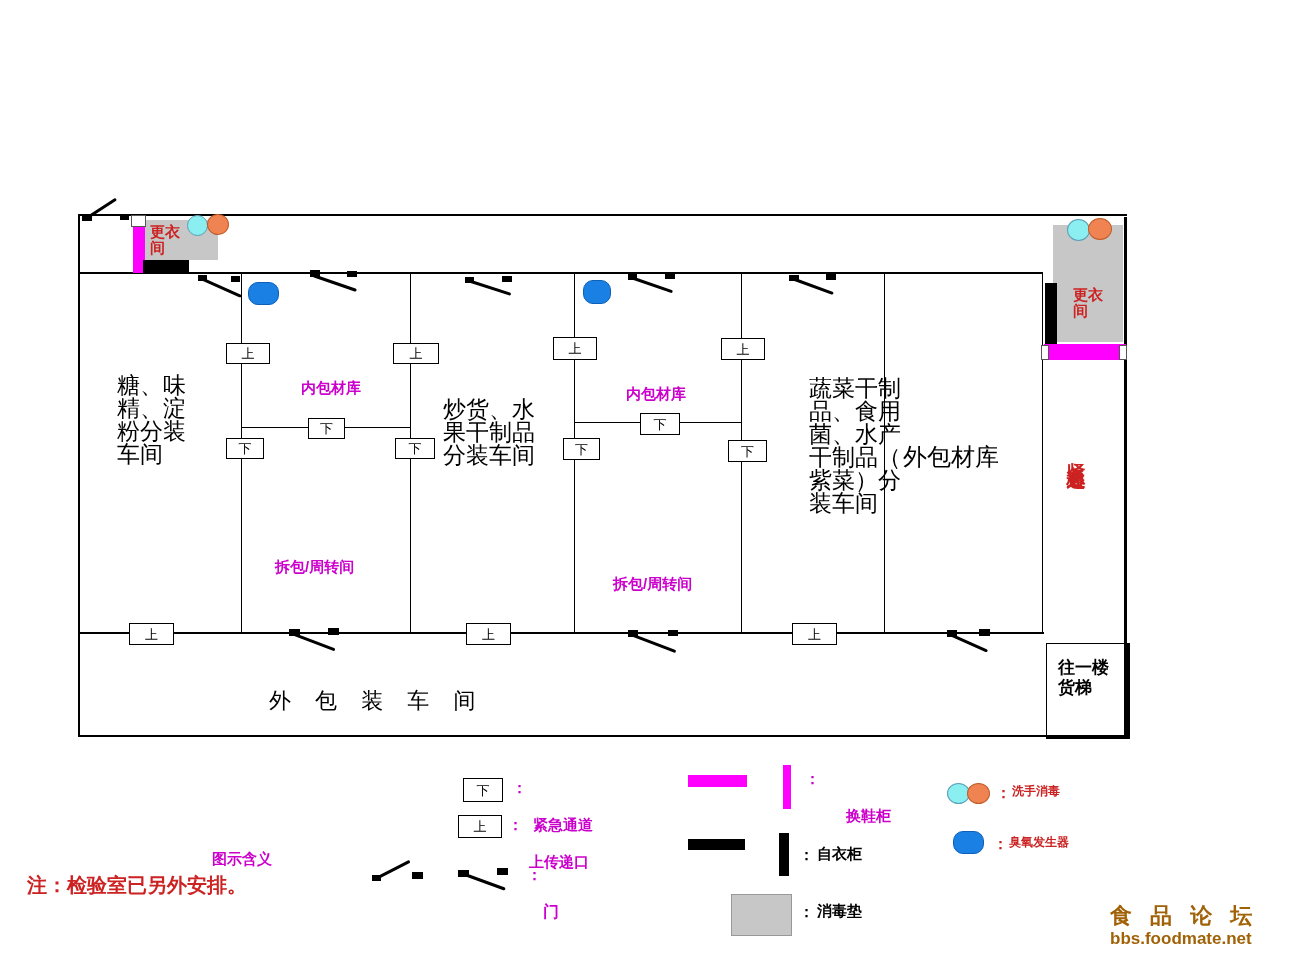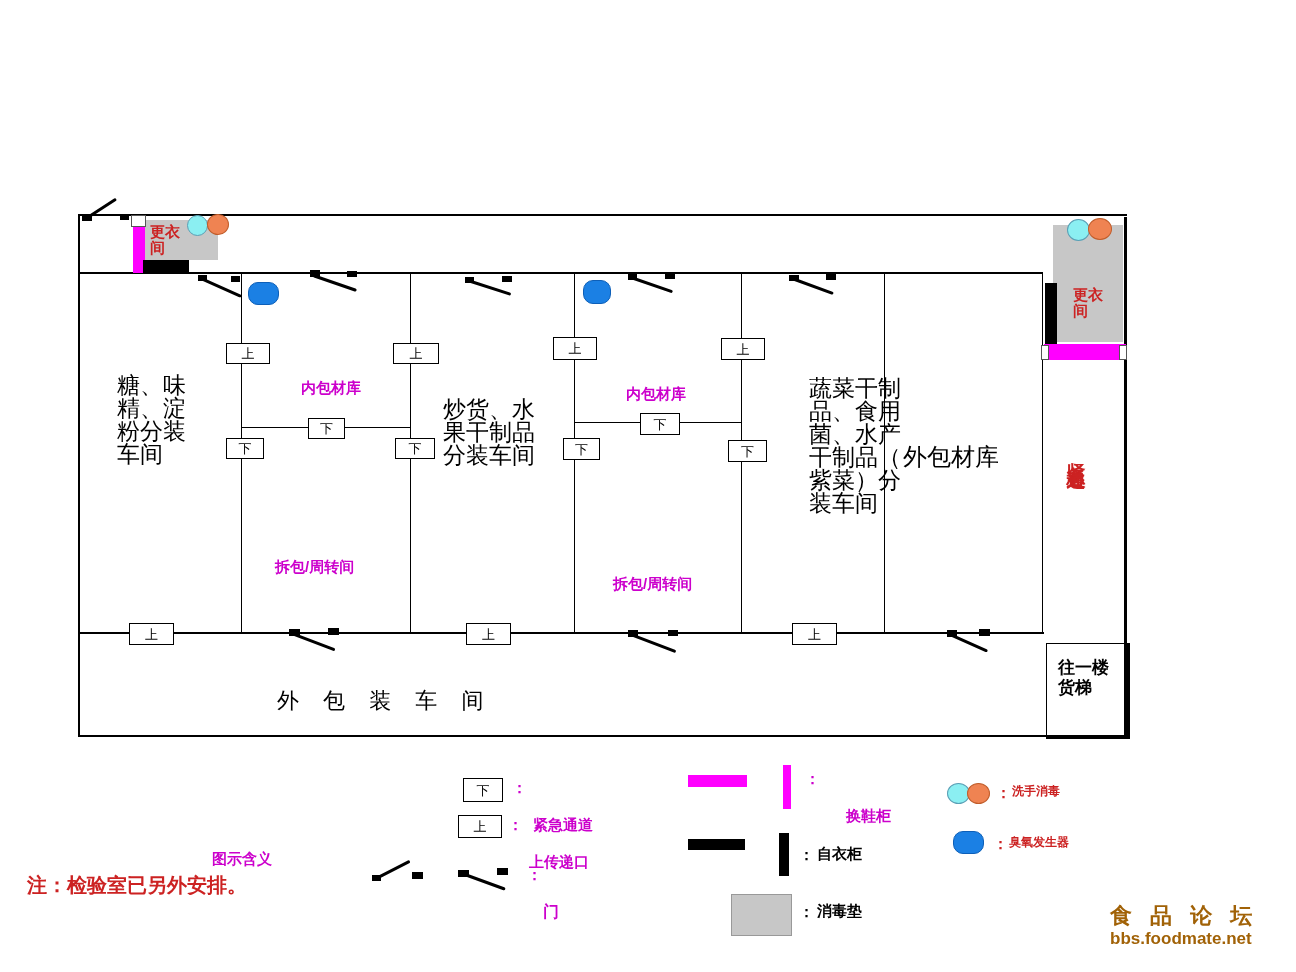--- a/index.html
+++ b/index.html
@@ -77,21 +77,21 @@
   <div class="lbl room-lbl" style="left:443px;top:398px;">炒货、水
 果干制品
 分装车间</div>
   <div class="lbl room-lbl" style="left:809px;top:377px;">蔬菜干制
 品、食用
 菌、水产
 干制品（
 紫菜）分
 装车间</div>
   <div class="lbl room-lbl" style="left:903px;top:445px;font-size:24px;">外包材库</div>
-  <div class="lbl room-lbl" style="left:277px;top:689px;font-size:22px;letter-spacing:9px;">外 包 装 车 间</div>
+  <div class="lbl room-lbl" style="left:269px;top:689px;font-size:22px;letter-spacing:9px;">外 包 装 车 间</div>
   <div class="lbl mag-lbl" style="left:301px;top:341px;">内包材库</div>
   <div class="lbl mag-lbl" style="left:626px;top:347px;">内包材库</div>
   <div class="lbl mag-lbl" style="left:275px;top:520px;">拆包/周转间</div>
   <div class="lbl mag-lbl" style="left:613px;top:537px;">拆包/周转间</div>
   <div class="lbl red-lbl" style="left:1068px;top:447px;font-size:19px;writing-mode:vertical-rl;letter-spacing:3px;">紧急通道</div>
 
   <div class="abs" style="left:1046px;top:643px;width:80px;height:92px;border:1px solid #000;border-right:3px solid #000;border-bottom:3px solid #000;"></div>
   <div class="lbl" style="left:1058px;top:658px;font-size:17px;line-height:20px;font-weight:bold;">往一楼
 货梯</div>
 

